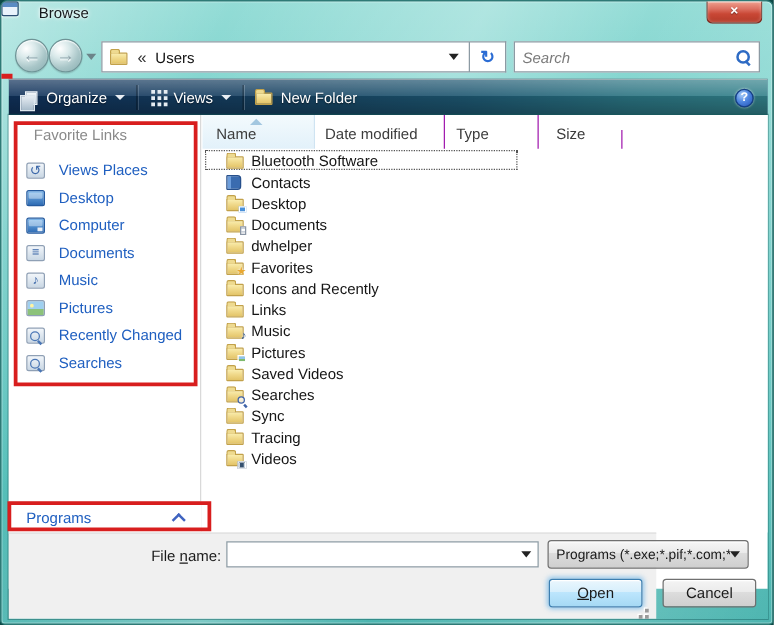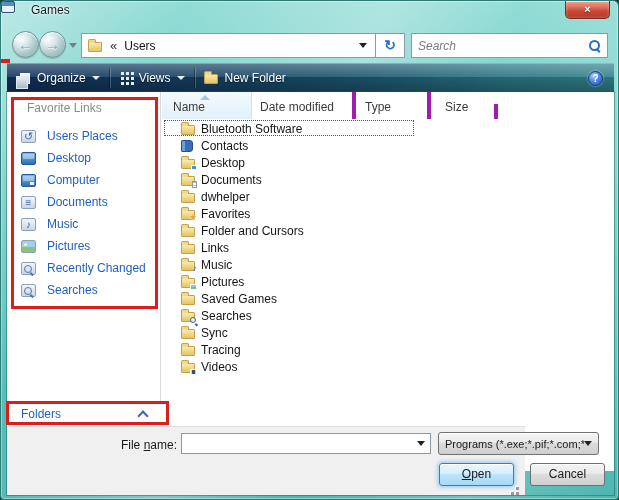--- a/index.html
+++ b/index.html
@@ -112,21 +112,21 @@
 
   .folders-bar { position:absolute; left:0; top:309px; width:154px; height:25px; background:#fff;
     border-top:1px solid #e6e6e6; display:flex; align-items:center; }
   .folders-lbl { font-size:12px; color:#1f5fc0; margin-left:14px; flex:1; }
   .chev-up { width:8px; height:8px; border-left:2px solid #3f63c0; border-top:2px solid #3f63c0;
     transform:rotate(45deg); margin-right:14px; margin-top:3px; }
 
   
   .filelist { position:absolute; left:155px; top:0; width:452px; height:334px; background:#fff; }
   .lv-header { position:absolute; left:0; top:0; right:0; height:27px; display:flex; font-size:12px; color:#3c3c3c; }
-  .col { display:flex; align-items:flex-end; padding-bottom:5px; border-right:4px solid #a21caf; position:relative; }
+  .col { display:flex; align-items:flex-end; padding-bottom:5px; border-right:1px solid #a21caf; position:relative; }
   .col-name { width:90px; padding-left:11px; background:linear-gradient(180deg,#f3fafd,#e2f1fa); border-right:1px solid #cfe4f2; }
   .col-date { width:104px; padding-left:8px; }
   .col-type { width:75px; padding-left:9px; }
   .col-size { width:67px; padding-left:14px;margin-top:12px; }
   .col-fill { flex:1; border-right:none; }
   .sort-arrow { position:absolute; left:38px; top:3px; width:0; height:0;
     border-left:5px solid transparent; border-right:5px solid transparent; border-bottom:5px solid #a3c7e0; }
 
   .rows { position:absolute; left:0; top:28px; right:0; bottom:0; }
   .row { position:relative; display:flex; align-items:center; height:17px; padding-left:19px; gap:6px; cursor:default; }
@@ -186,21 +186,21 @@
   .annot-folders { left:5px; top:400px; width:163px; height:24px; }
   .annot-dash { position:absolute; left:0; top:58px; width:9px; height:4px; background:#d81e1e; z-index:10; pointer-events:none; }
 </style>
 </head>
 <body>
 
 <div class="window">
 
   <div class="titlebar">
     <div class="win-icon"></div>
-    <div class="title-text">Games</div>
+    <div class="title-text">Browse</div>
     <div class="close-btn">×</div>
   </div>
 
   <div class="nav-btn btn-back"><span>←</span></div>
   <div class="nav-btn btn-fwd"><span>→</span></div>
   <div class="nav-caret"></div>
 
   <div class="addressbar">
     <span class="fo"></span>
     <span class="addr-chevrons">«</span>
@@ -235,21 +235,21 @@
   </div>
 
   <div class="client">
     <div class="mainarea">
 
       <div class="sidebar">
         <div class="fav-header">Favorite Links</div>
         <div class="nav-list">
           <div class="nav-item">
             <span class="si si-glyph si-recent"></span>
-            <span class="lbl">Users Places</span>
+            <span class="lbl">Views Places</span>
           </div>
           <div class="nav-item">
             <span class="si si-screen"></span>
             <span class="lbl">Desktop</span>
           </div>
           <div class="nav-item">
             <span class="si si-screen si-computer"></span>
             <span class="lbl">Computer</span>
           </div>
           <div class="nav-item">
@@ -267,21 +267,21 @@
           <div class="nav-item">
             <span class="si si-mag"></span>
             <span class="lbl">Recently Changed</span>
           </div>
           <div class="nav-item">
             <span class="si si-mag"></span>
             <span class="lbl">Searches</span>
           </div>
         </div>
         <div class="folders-bar">
-          <span class="folders-lbl">Folders</span>
+          <span class="folders-lbl">Programs</span>
           <span class="chev-up"></span>
         </div>
       </div>
 
       <div class="filelist">
         <div class="lv-header">
           <div class="col col-name">
             <span class="sort-arrow"></span>
             <span>Name</span>
           </div>
@@ -324,41 +324,41 @@
             <span class="rowlabel">dwhelper</span>
           </div>
           <div class="row">
             <span class="fo">
                 <span class="badge b-star">★</span>
               </span>
             <span class="rowlabel">Favorites</span>
           </div>
           <div class="row">
             <span class="fo"></span>
-            <span class="rowlabel">Folder and Cursors</span>
+            <span class="rowlabel">Icons and Recently</span>
           </div>
           <div class="row">
             <span class="fo"></span>
             <span class="rowlabel">Links</span>
           </div>
           <div class="row">
             <span class="fo">
                 <span class="badge b-note">♪</span>
               </span>
             <span class="rowlabel">Music</span>
           </div>
           <div class="row">
             <span class="fo">
                 <span class="b-photo"></span>
               </span>
             <span class="rowlabel">Pictures</span>
           </div>
           <div class="row">
             <span class="fo"></span>
-            <span class="rowlabel">Saved Games</span>
+            <span class="rowlabel">Saved Videos</span>
           </div>
           <div class="row">
             <span class="fo">
                 <span class="b-mag"></span>
               </span>
             <span class="rowlabel">Searches</span>
           </div>
           <div class="row">
             <span class="fo"></span>
             <span class="rowlabel">Sync</span>

